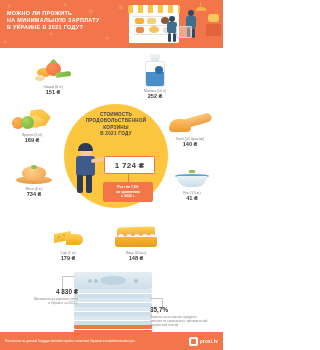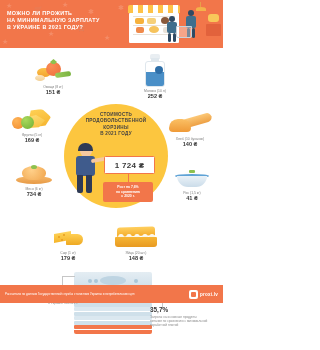--- a/index.html
+++ b/index.html
@@ -2,21 +2,21 @@
 <html><head>
 <meta charset="utf-8">
 <style>
   html,body{margin:0;padding:0;}
   body{
     width:223px;height:350px;overflow:hidden;
     background:#ffffff;
     font-family:"Liberation Sans","DejaVu Sans",sans-serif;
     position:relative;
   }
-  .page{position:relative;width:223px;height:303px;}
+  .page{position:relative;width:223px;height:350px;}
 
   
   .header{
     position:absolute;left:0;top:0;width:223px;height:48px;
     background:#f2764a;overflow:hidden;
   }
   .header .pattern{position:absolute;inset:0;opacity:.16;}
   .header .pattern span{
     position:absolute;color:#fff;font-size:7px;line-height:7px;
   }

